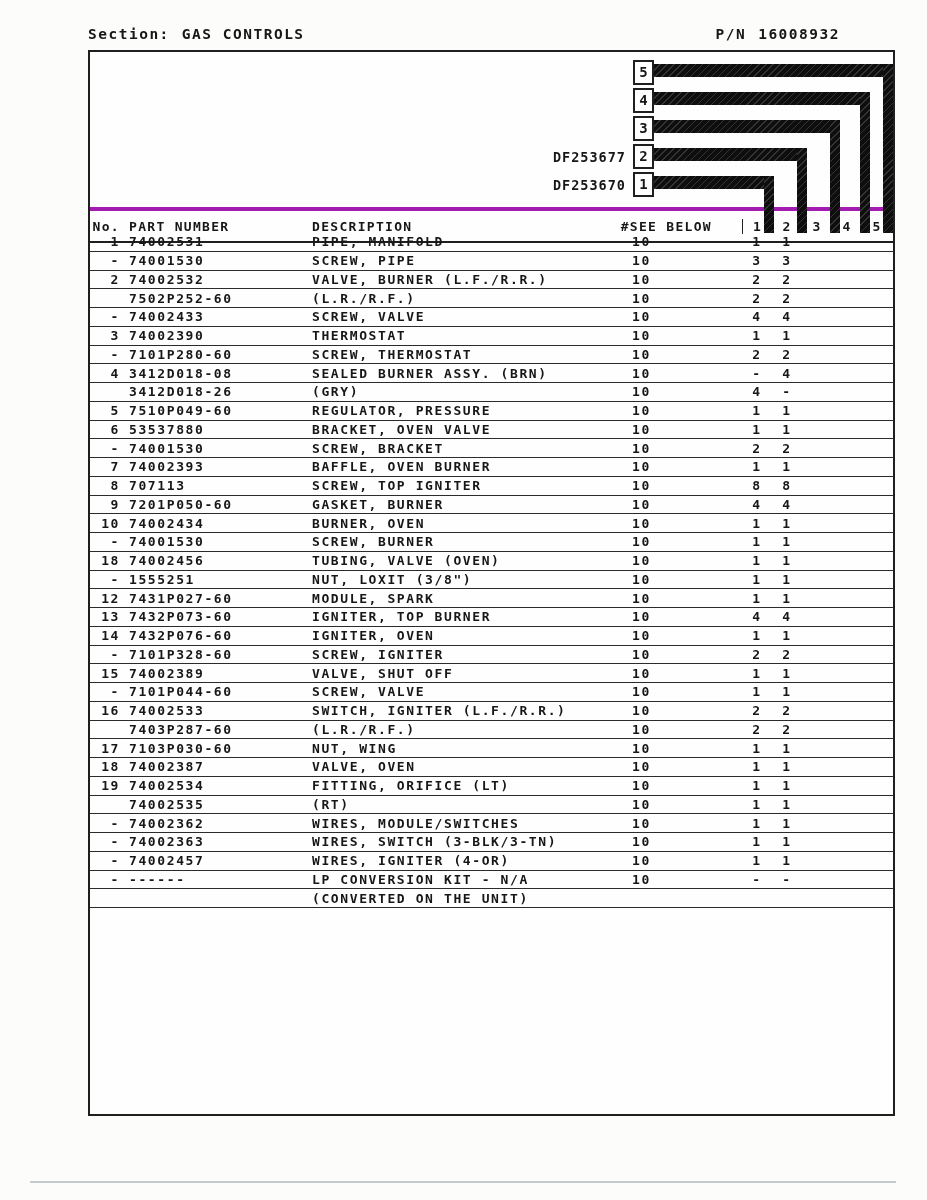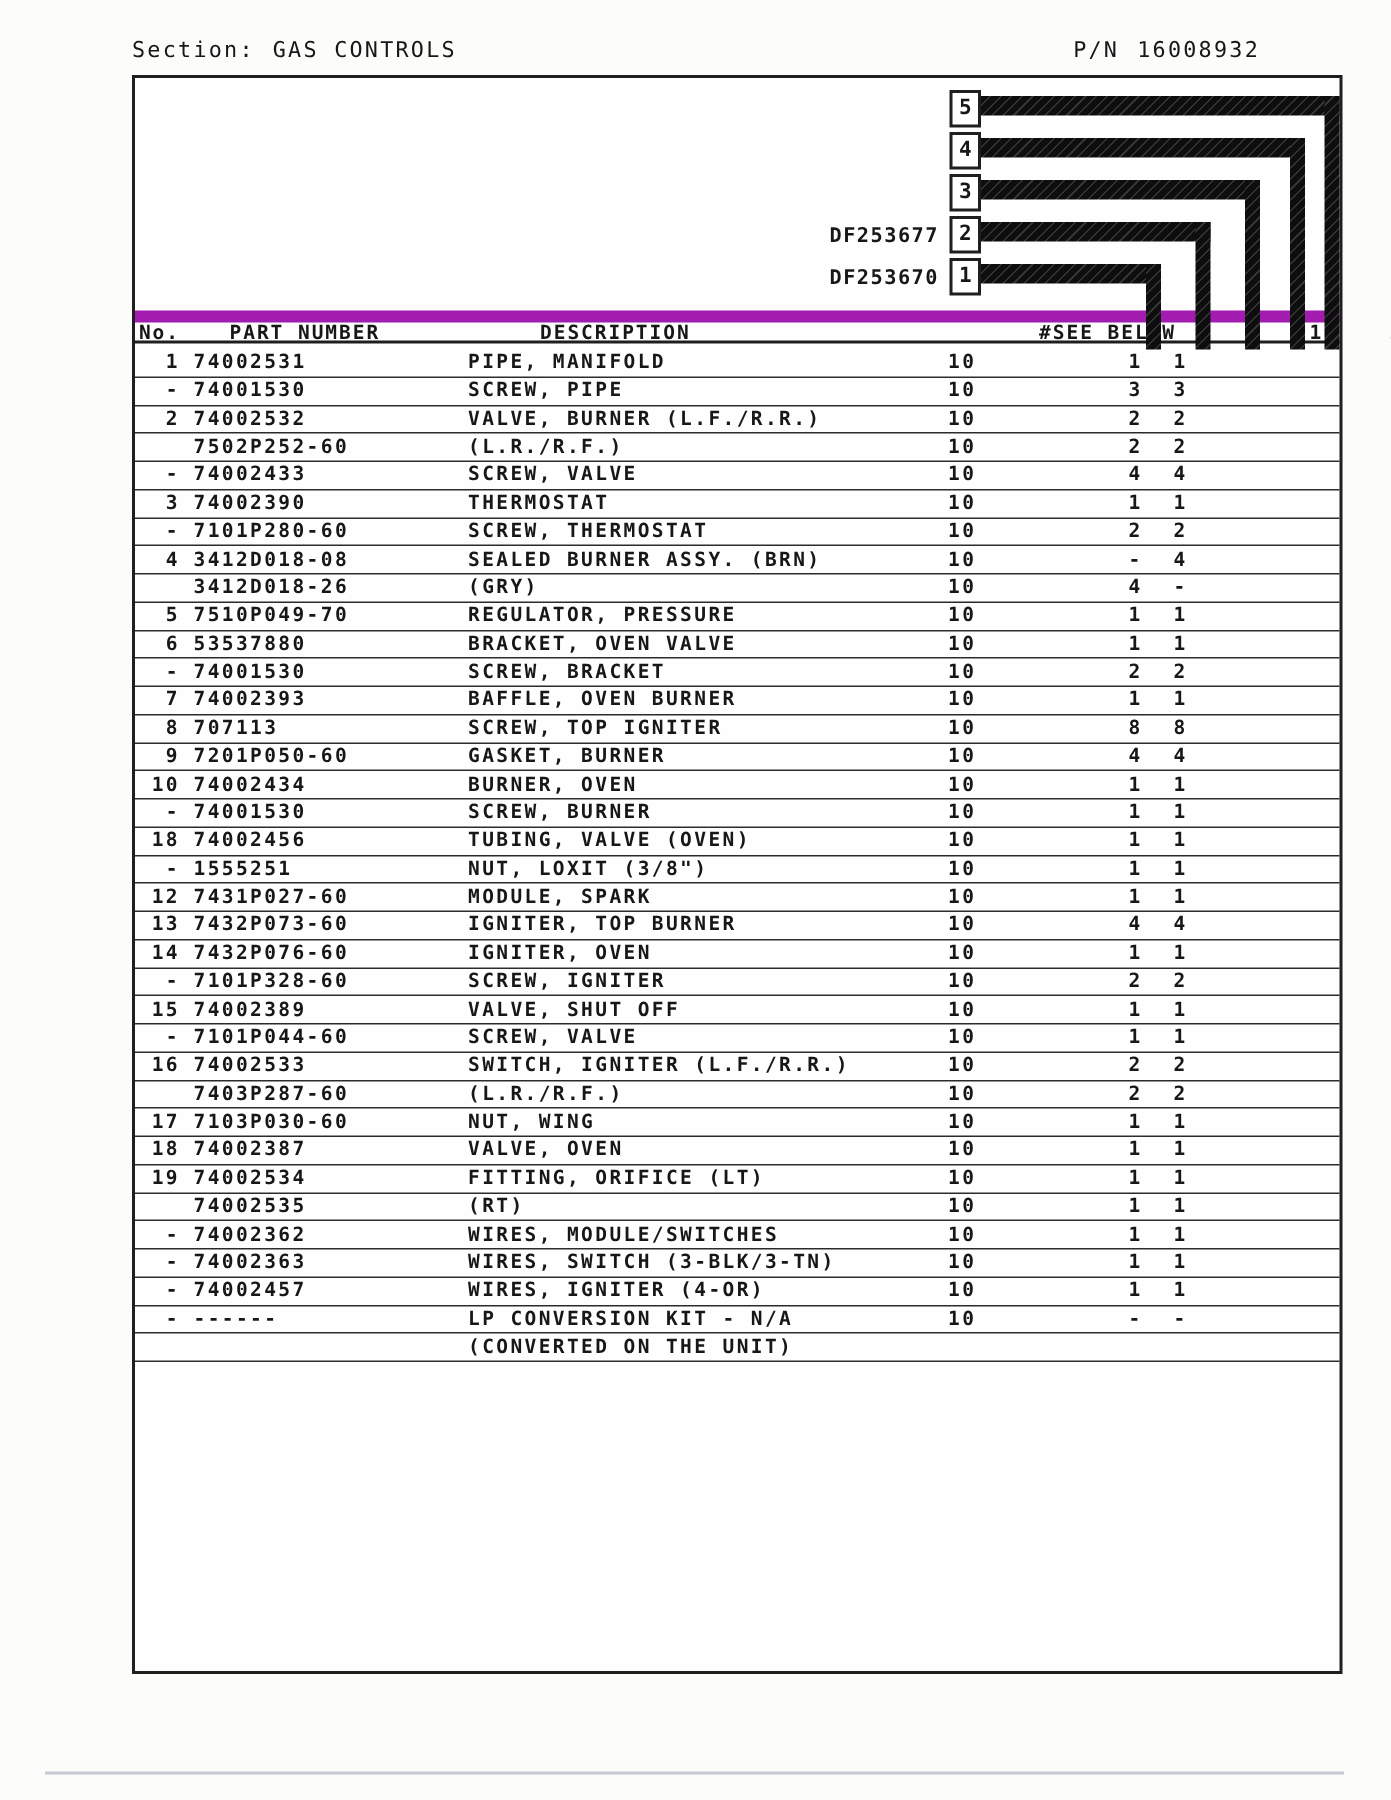--- a/index.html
+++ b/index.html
@@ -5,21 +5,21 @@
   html,body { margin:0; padding:0; }
   body {
     width:927px; height:1200px; position:relative;
     background:#fcfcfa; overflow:hidden;
     font-family:"DejaVu Sans Mono","Liberation Mono",monospace;
     color:#171717;
   }
   .page-head {
     position:absolute; left:88px; top:26px; width:807px;
     display:flex; justify-content:space-between;
-    font-weight:normal; font-size:14.5px; letter-spacing:1.5px;
+    font-weight:bold; font-size:14.5px; letter-spacing:1.5px;
   }
   .page-head .lbl { margin-right:12px; }
   .page-head .right { margin-right:55px; }
 
   .sheet {
     position:absolute; left:88px; top:50px; width:807px; height:1066px;
     border:2px solid #1f1f1f; box-sizing:border-box; background:#fefefe;
   }
 
   
@@ -48,24 +48,24 @@
   }
   .l2{top:97px;} .l1{top:125px;}
 
   
   .grid-cols {
     display:grid;
     grid-template-columns:38px 184px 290px 110px 30px 30px 30px 30px 30px 30px;
     align-items:center;
   }
   .thead {
-    position:absolute; top:155px; left:0; width:100%; height:22px;
+    position:absolute; top:155px; left:0; width:100%; height:36px;
     box-sizing:border-box;
-    border-top:8px solid #a21caf; border-bottom:2px solid #1f1f1f;
-    font-weight:bold; font-size:13px; letter-spacing:1.3px;gap:24px;
+    border-top:4px solid #a21caf; border-bottom:2px solid #1f1f1f;
+    font-weight:bold; font-size:13px; letter-spacing:1.3px;
   }
   .tbody { position:absolute; top:181px; left:0; width:100%; }
   .trow {
     height:18.75px; box-sizing:border-box;
     border-bottom:1.2px solid #2b2b2b;
     font-weight:bold; font-size:13px; letter-spacing:1.6px;
   }
   .cell { white-space:nowrap; overflow:visible; }
   .c-no  { text-align:right; padding-right:8px; }
   .c-part{ padding-left:1px; }
@@ -247,21 +247,21 @@
         <div class="cell c-see">10</div>
         <div class="cell c-gap"></div>
         <div class="cell c-q">4</div>
         <div class="cell c-q">-</div>
         <div class="cell c-q"></div>
         <div class="cell c-q"></div>
         <div class="cell c-q"></div>
       </div>
       <div class="trow grid-cols">
         <div class="cell c-no">5</div>
-        <div class="cell c-part">7510P049-70</div>
+        <div class="cell c-part">7510P049-60</div>
         <div class="cell c-desc">REGULATOR, PRESSURE</div>
         <div class="cell c-see">10</div>
         <div class="cell c-gap"></div>
         <div class="cell c-q">1</div>
         <div class="cell c-q">1</div>
         <div class="cell c-q"></div>
         <div class="cell c-q"></div>
         <div class="cell c-q"></div>
       </div>
       <div class="trow grid-cols">

